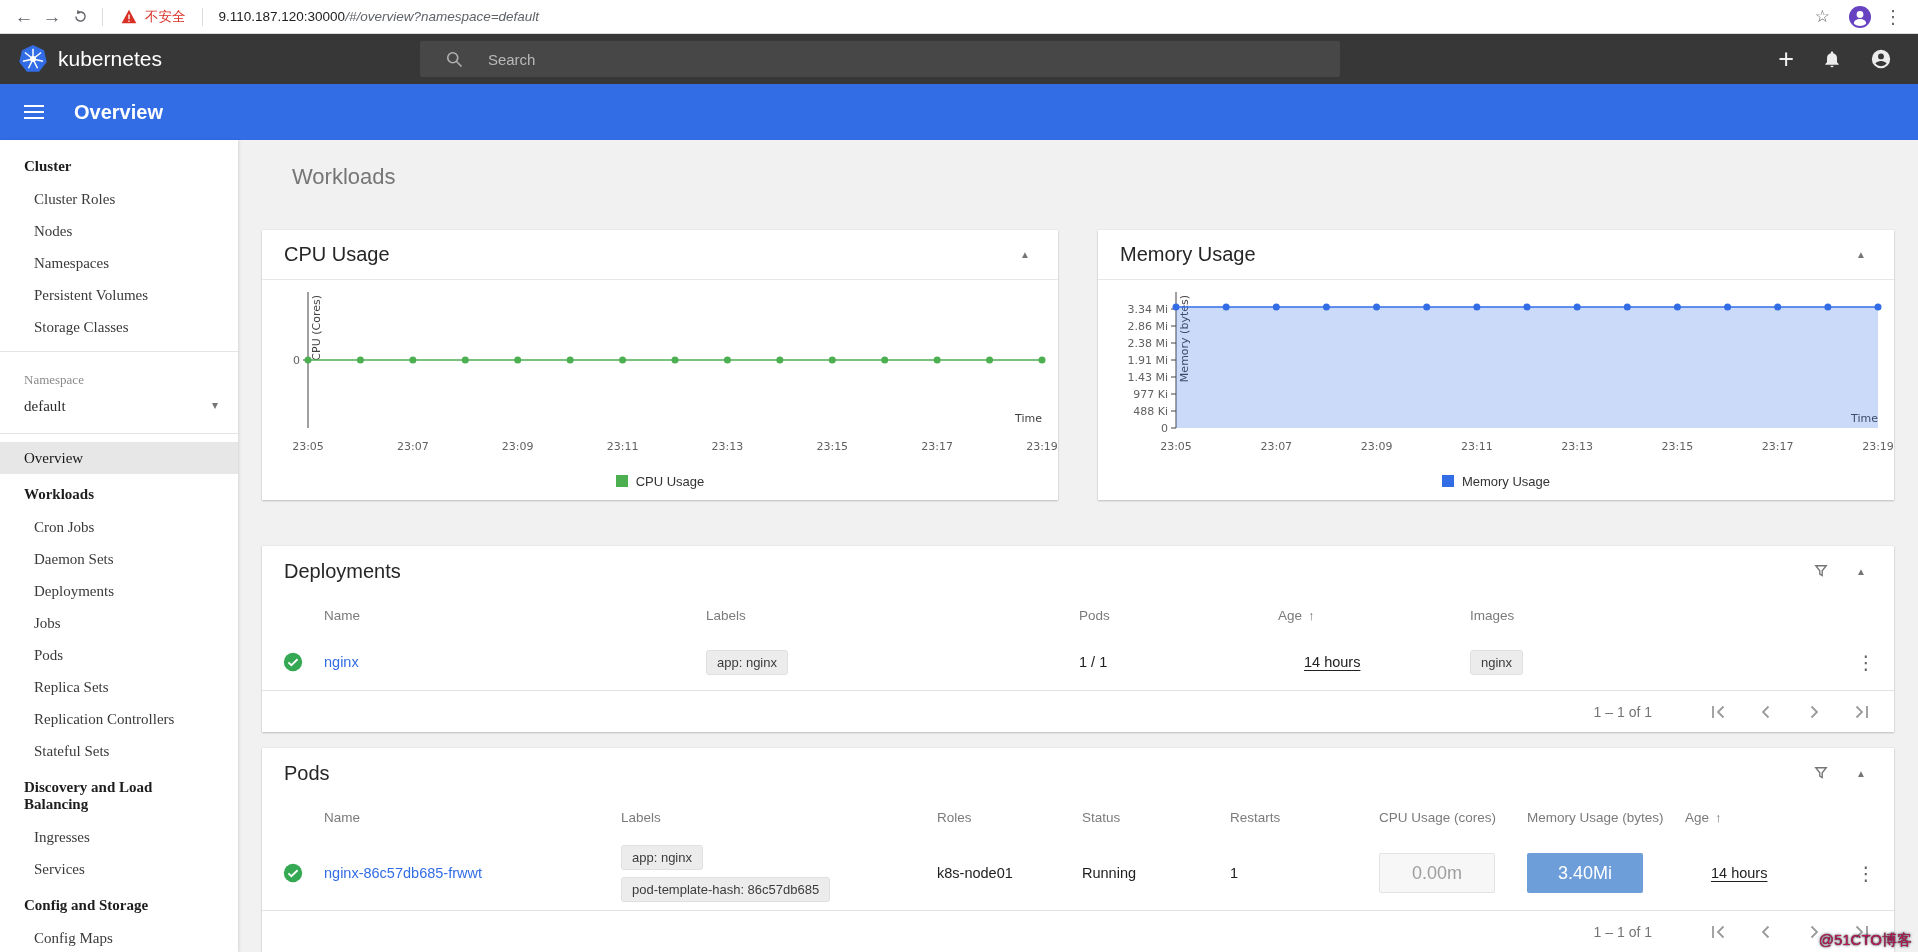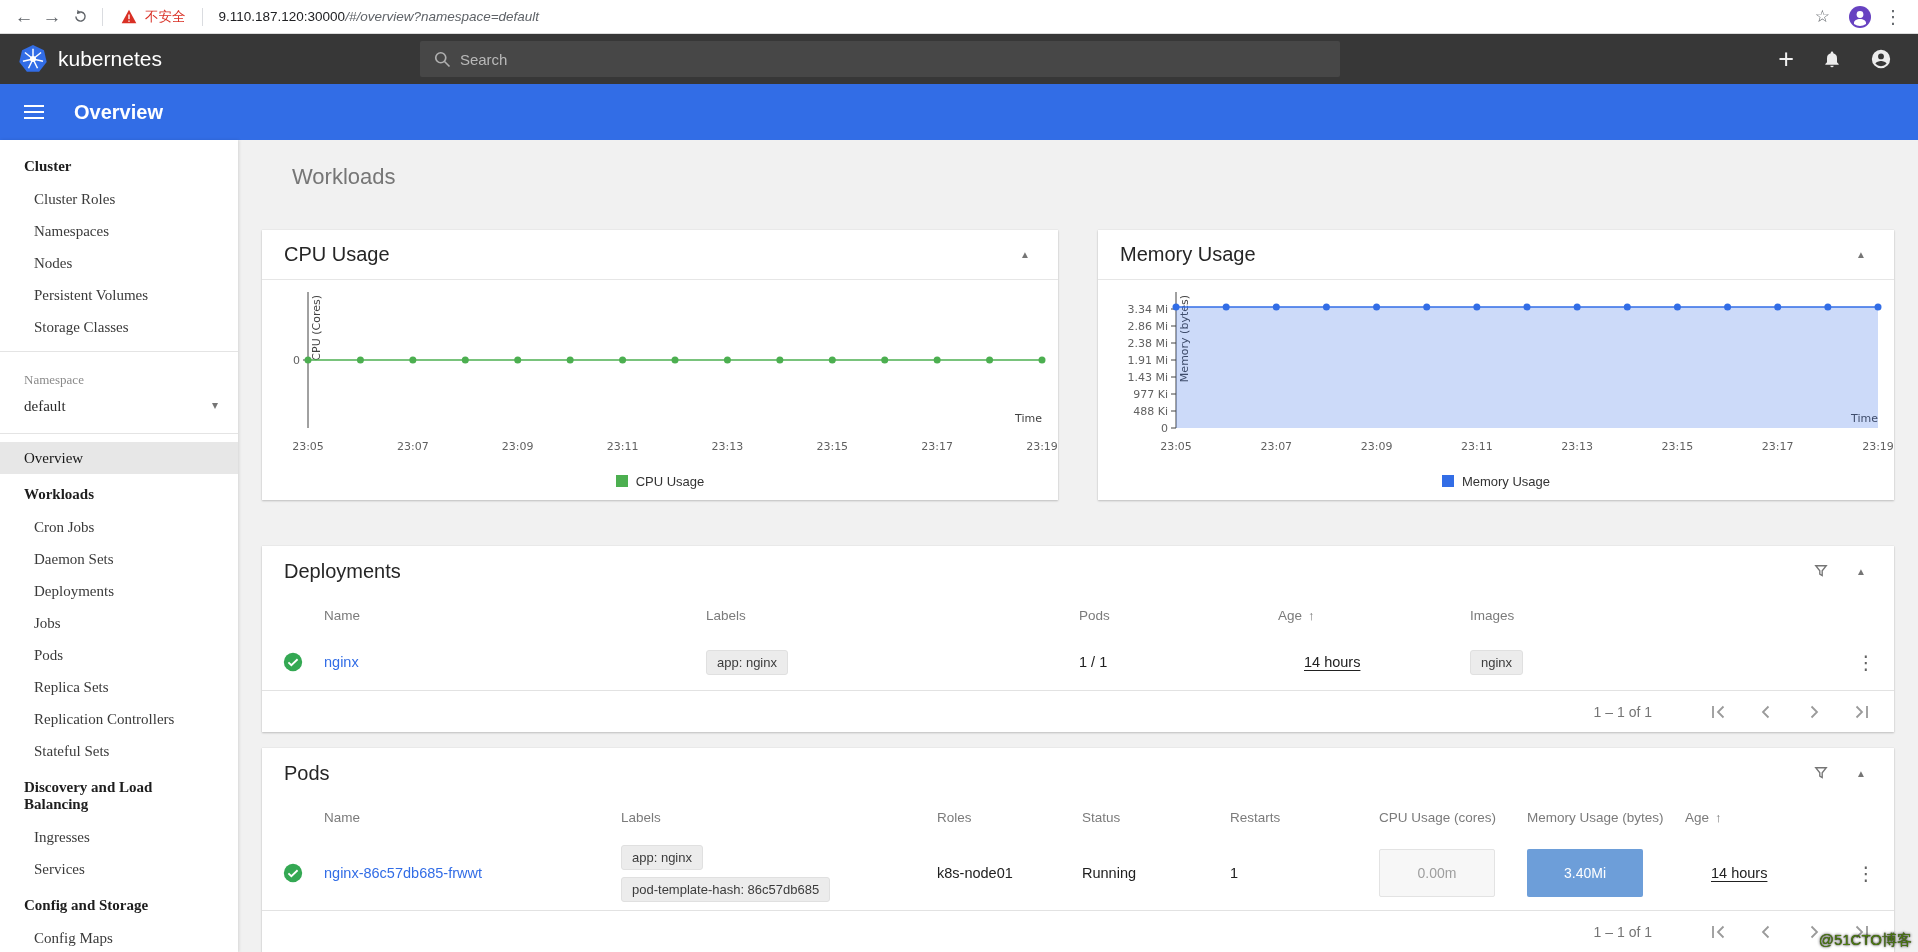--- a/index.html
+++ b/index.html
@@ -15,21 +15,21 @@
   .warn-text { color:#d93025; font-size:13.5px; }
   .url { font-size:13.5px; color:#202124; white-space:nowrap; }
   .url .path { color:#5f6368;font-style:italic; }
   .omni-star { margin-left:auto; color:#5f6368; font-size:17px; background:none; border:none; cursor:pointer; }
   .browser-right { display:flex; align-items:center; gap:8px; padding:0 2px 0 8px; }
   .kebab-btn { background:none; border:none; color:#5f6368; font-size:18px; cursor:pointer; padding:0 4px; }
 
   
   .app-header { height:50px; background:#373737; display:flex; align-items:center; padding:0 18px; }
   .brand { display:flex; align-items:center; gap:10px; color:#ffffff; font-size:21px; }
-  .searchbar { margin-left:258px; width:920px; height:36px; background:#474747; border-radius:2px; display:flex; align-items:center; gap:8px; padding:0 12px; }
+  .searchbar { margin-left:258px; width:920px; height:36px; background:#474747; border-radius:2px; display:flex; align-items:center; gap:24px; padding:0 24px; }
   .searchbar input { flex:1; background:transparent; border:none; outline:none; color:#eeeeee; font-size:15px; }
   .searchbar input::placeholder { color:#b9b9b9; }
   .header-actions { margin-left:auto; display:flex; align-items:center; gap:28px; padding-right:8px; }
   .plus-btn { color:#f1f1f1; font-size:27px; font-weight:300; line-height:1; background:none; border:none; cursor:pointer; }
   .hdr-icon-btn { background:none; border:none; cursor:pointer; display:flex; align-items:center; }
 
   
   .app-toolbar { height:56px; background:#326de6; display:flex; align-items:center; gap:26px; padding:0 20px; }
   .hamburger { background:none; border:none; cursor:pointer; display:flex; flex-direction:column; gap:4px; padding:4px; }
   .hamburger i { display:block; width:20px; height:2px; background:#ffffff; }
@@ -75,28 +75,28 @@
   .trow { min-height:56px; font-size:14.5px; color:#212121; }
   .pods-row { min-height:74px; }
   .icon-cell { display:flex; justify-content:center; }
   .link { color:#326de6; text-decoration:none; cursor:pointer; }
   .chip { display:inline-block; background:#ececec; border:1px solid #e0e0e0; border-radius:3px; padding:4px 10px; font-size:13px; color:#3c3c3c; white-space:nowrap; }
   .chip-stack { display:flex; flex-direction:column; align-items:flex-start; gap:7px; padding:8px 0; }
   .age { text-decoration:underline; text-underline-offset:3px;margin-left:26px; }
   .sort { font-size:13px; color:#757575; }
   .kebab-cell { display:flex; justify-content:center; }
   .kebab { font-size:19px; color:#616161; background:none; border:none; cursor:pointer; }
-  .metric-box { width:116px; height:48px; display:flex; align-items:center; justify-content:center; border-radius:2px; font-size:14px; }
+  .metric-box { width:116px; height:40px; display:flex; align-items:center; justify-content:center; border-radius:2px; font-size:18px; }
   .cpu-box { background:#f7f7f7; border:1px solid #e3e3e3; color:#9e9e9e; }
   .mem-box { background:#6d9ed9; color:#ffffff; }
   .pagination { height:42px; border-top:1px solid #e2e2e2; display:flex; align-items:center; justify-content:flex-end; gap:12px; padding-right:14px; font-size:14px; color:#757575; }
   .pag-text { margin-right:36px; }
   .pag-btn { width:36px; height:36px; display:flex; align-items:center; justify-content:center; background:none; border:none; cursor:pointer; }
 
-  .watermark { position:fixed; right:6px; bottom:2px; font-size:15px; color:#4d7c0f; text-shadow:0 0 3px rgba(0,0,0,.9), 0 0 1px #000; z-index:9; }
+  .watermark { position:fixed; right:6px; bottom:2px; font-size:15px; color:#be185d; text-shadow:0 0 3px rgba(0,0,0,.9), 0 0 1px #000; z-index:9; }
 </style>
 </head>
 <body>
 
 <div class="browser-bar">
   <button class="nav-btn">
       <span>←</span>
     </button>
   <button class="nav-btn">
       <span>→</span>
@@ -177,22 +177,22 @@
       <i></i>
     </button>
   <span class="toolbar-title">Overview</span>
 </div>
 
 <div class="app-body">
 
   <nav class="sidebar">
     <div class="nav-header">Cluster</div>
     <a class="nav-item">Cluster Roles</a>
+    <a class="nav-item">Nodes</a>
     <a class="nav-item">Namespaces</a>
-    <a class="nav-item">Nodes</a>
     <a class="nav-item">Persistent Volumes</a>
     <a class="nav-item">Storage Classes</a>
     <div class="nav-divider"></div>
     <div class="nav-sub">Namespace</div>
     <div class="nav-select">
       <span>default</span>
       <span class="caret">▾</span>
     </div>
     <div class="nav-divider"></div>
     <a class="nav-item top-level selected">Overview</a>

